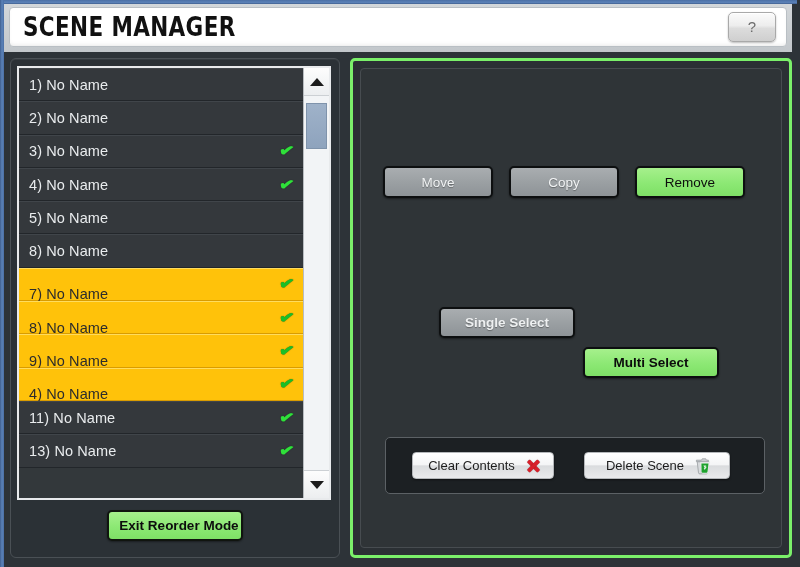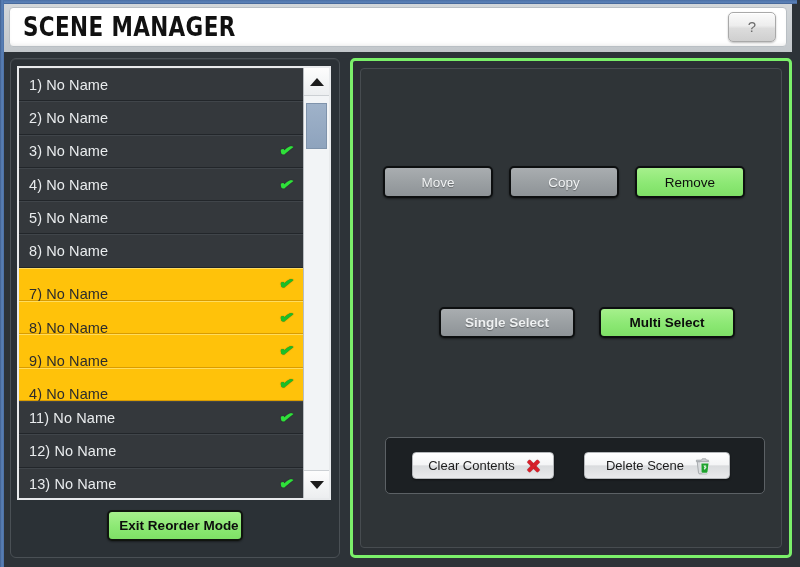--- a/index.html
+++ b/index.html
@@ -282,21 +282,21 @@
     text-shadow: 0 1px 1px rgba(0,0,0,0.35);
   }
   .action-btn.active {
     background: linear-gradient(to bottom, #a6f08c 0%, #8ce874 55%, #7ee066 100%);
     color: #0d0d0d;
     font-weight: normal;
   }
 
   #select-mode-row {
     left: 78px; top: 238px;
-    gap: 24px;
+    gap: 8px;
   }
   .mode-btn {
     width: 136px; height: 31px;
     border-radius: 5px;
     border: 2px solid #0d0f10;
     box-sizing: border-box;
     display: flex;
     align-items: center;
     justify-content: center;
     font-size: 13.5px;
@@ -306,20 +306,21 @@
     box-shadow: 0 1px 2px rgba(0,0,0,0.45);
   }
   .mode-btn.inactive {
     background: linear-gradient(to bottom, #a9adb0 0%, #9ba0a3 50%, #8e9397 100%);
     color: #eef0f1;
     text-shadow: 0 1px 1px rgba(0,0,0,0.35);
   }
   .mode-btn.active {
     background: linear-gradient(to bottom, #a6f08c 0%, #8ce874 55%, #7ee066 100%);
     color: #0c0c0c;
+    margin-top: 40px;
   }
 
   #destructive-group {
     position: absolute;
     left: 24px; top: 368px;
     width: 380px; height: 57px;
     background: #1c2023;
     border: 1px solid #5c6165;
     border-radius: 5px;
     box-sizing: border-box;
@@ -427,24 +428,20 @@
           <div class="scene-row has-check selected">
             <span class="row-label">9) No Name</span>
             <span class="row-check">✔</span>
           </div>
           <div class="scene-row has-check selected">
             <span class="row-label">4) No Name</span>
             <span class="row-check">✔</span>
           </div>
           <div class="scene-row has-check">
             <span class="row-label">11) No Name</span>
-            <span class="row-check">✔</span>
-          </div>
-          <div class="scene-row">
-            <span class="row-label">12) No Name</span>
             <span class="row-check">✔</span>
           </div>
           <div class="scene-row has-check">
             <span class="row-label">13) No Name</span>
             <span class="row-check">✔</span>
           </div>
         </div>
 
       <div id="scene-scrollbar">
         <div class="sb-btn" id="sb-up">

